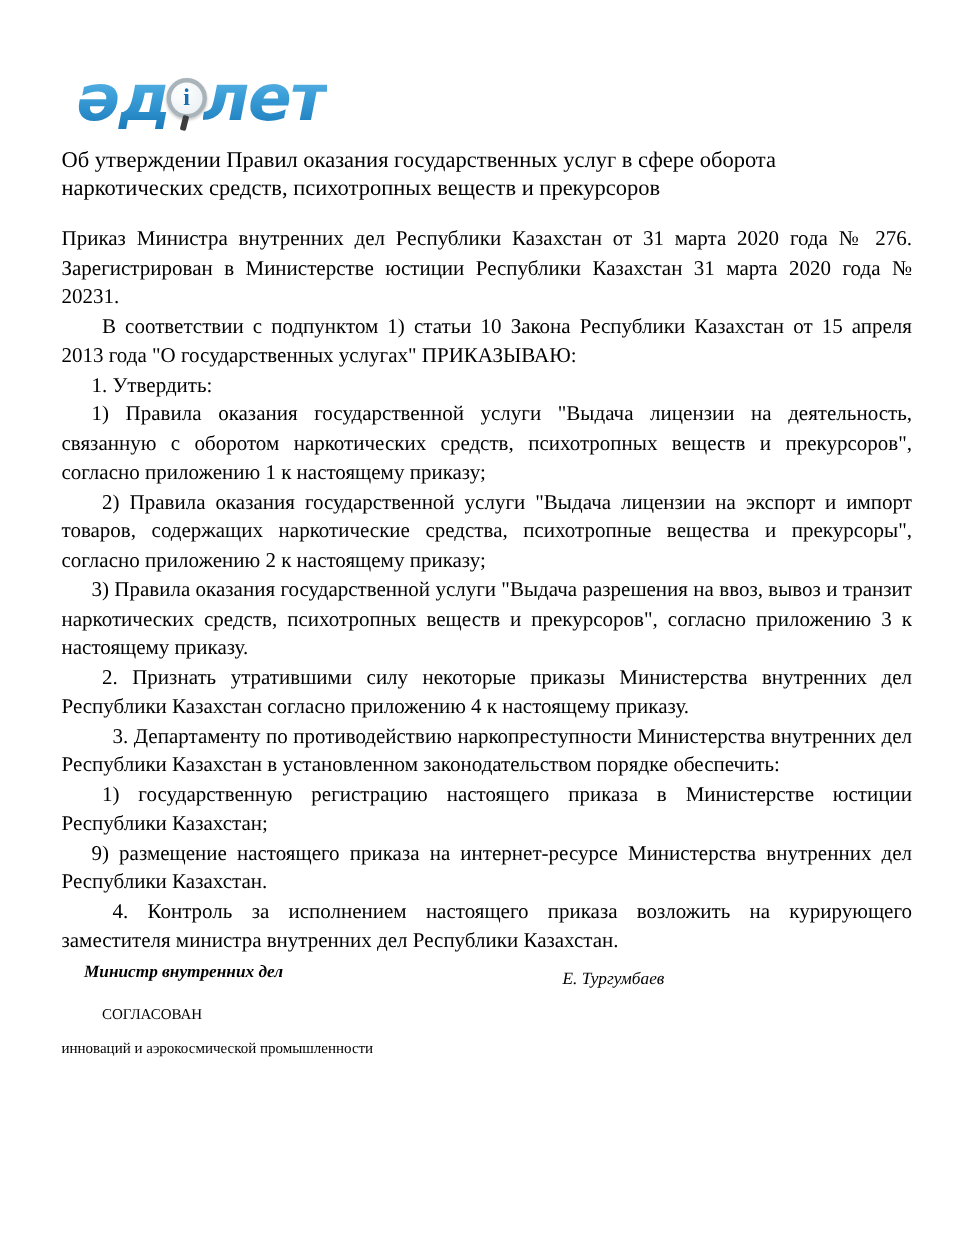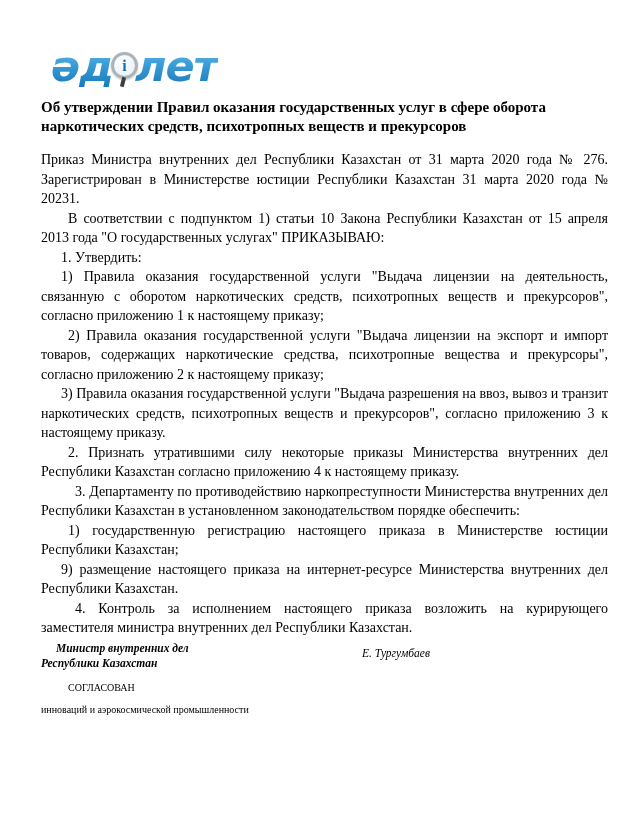--- a/index.html
+++ b/index.html
@@ -77,21 +77,21 @@
     width: 4px;
     height: 10px;
     background: #3d3d3d;
     border-radius: 1px;
     transform: rotate(14deg);
   }
 
   
   .doc-title {
     font-size: 15px;
-    font-weight: bold;
+    font-weight: normal;
     line-height: 19px;
     margin: 6px 0 14px 0;
     max-width: 530px;
     text-align: left;
   }
   .body-p {
     margin: 0;
     font-size: 14px;
     line-height: 19.5px;
     text-align: justify;
@@ -105,21 +105,21 @@
     display: flex;
     align-items: flex-start;
     margin-top: 3px;
     font-style: italic;
     font-size: 11.5px;
     line-height: 15.5px;
   }
   .sig-left { width: 300px; font-weight: bold; }
   .sig-line-1 { padding-left: 15px; }
   .sig-name {
-    margin-left: 21px;
+    margin-left: 34px;
     padding-top: 5px;
     white-space: nowrap;
   }
 
   
   .approval {
     margin-top: 5px;
     font-size: 10px;
     line-height: 22.5px;
   }
@@ -151,21 +151,20 @@
   <p class="body-p ind-a">3) Правила оказания государственной услуги "Выдача разрешения на ввоз, вывоз и транзит наркотических средств, психотропных веществ и прекурсоров", согласно приложению 3 к настоящему приказу.</p>
   <p class="body-p ind-b">2. Признать утратившими силу некоторые приказы Министерства внутренних дел Республики Казахстан согласно приложению 4 к настоящему приказу.</p>
   <p class="body-p ind-c">3. Департаменту по противодействию наркопреступности Министерства внутренних дел Республики Казахстан в установленном законодательством порядке обеспечить:</p>
   <p class="body-p ind-b">1) государственную регистрацию настоящего приказа в Министерстве юстиции Республики Казахстан;</p>
   <p class="body-p ind-a">9) размещение настоящего приказа на интернет-ресурсе Министерства внутренних дел Республики Казахстан.</p>
   <p class="body-p ind-c">4. Контроль за исполнением настоящего приказа возложить на курирующего заместителя министра внутренних дел Республики Казахстан.</p>
 
   <div class="sig-row">
     <div class="sig-left">
       <div class="sig-line-1">Министр внутренних дел</div>
-      <div class="sig-line-2">Республики Казахстан</div>
     </div>
     <div class="sig-name">Е. Тургумбаев</div>
   </div>
 
   <div class="approval">
     <div class="appr-first">СОГЛАСОВАН</div>
     <div>инноваций и аэрокосмической промышленности</div>
   </div>
 
 </div>

